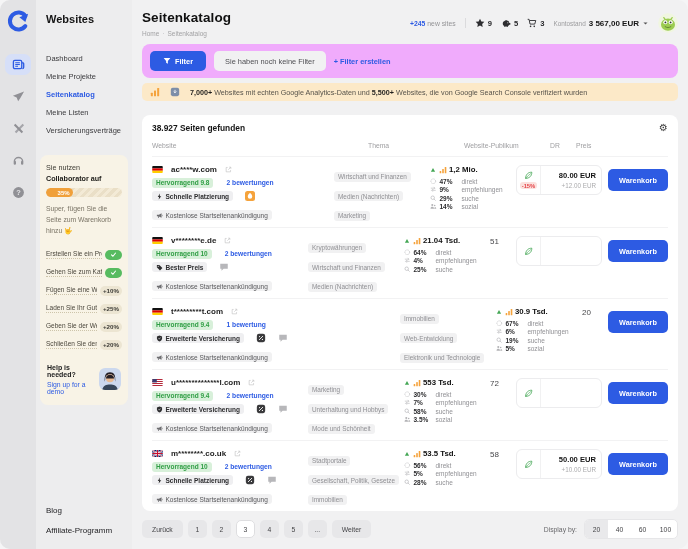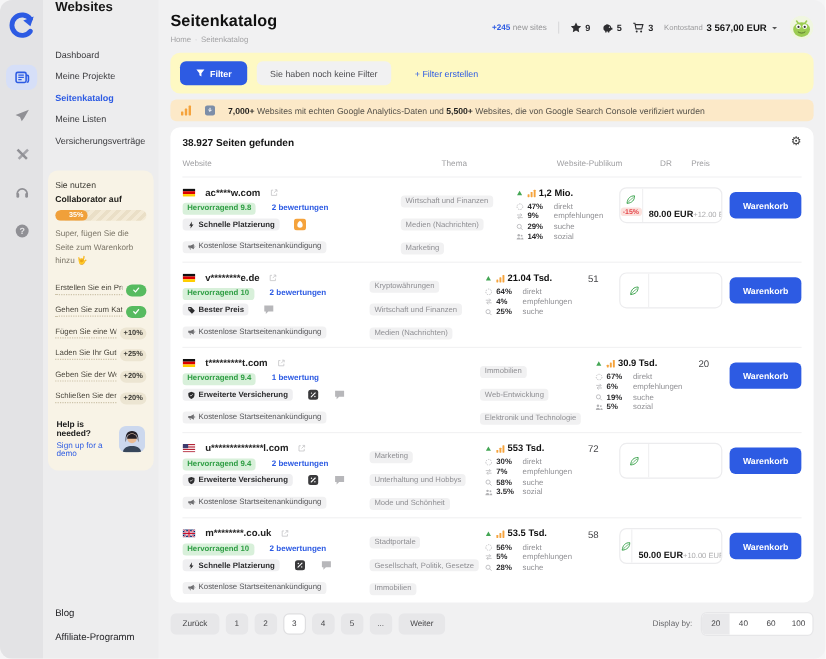--- a/index.html
+++ b/index.html
@@ -9,21 +9,21 @@
 
   
   .rail{width:36px;background:#e3e3e5;display:flex;flex-direction:column;align-items:center;padding-top:10px;flex-shrink:0}
   .logo{width:22px;height:22px;margin-bottom:22px;cursor:pointer}
   .logo svg{width:100%;height:100%;display:block}
   .rail-item{width:26px;height:21px;border-radius:7px;display:flex;align-items:center;justify-content:center;color:#909095;margin-bottom:11px;cursor:pointer}
   .rail-item .icn{width:13px;height:13px}
   .rail-item.active{background:#d6dff8;color:#2d5be3}
 
   
-  .sidebar{width:96px;background:#ededee;flex-shrink:0;display:flex;flex-direction:column}
+  .sidebar{width:96px;background:#ededee;flex-shrink:0;padding-top:13px;display:flex;flex-direction:column}
   .side-title{font-size:11px;font-weight:bold;color:#151515;padding-left:10px;margin-bottom:24px}
   .side-item{font-size:7.5px;color:#3b3b3e;padding:4.5px 10px;cursor:pointer}
   .side-item.active{color:#2d5be3;font-weight:bold}
   .promo{margin:16px 4px 0;background:#f8f3e6;border-radius:8px;padding:8px 6px;font-size:7px}
   .promo .l1{font-size:7.2px;color:#3c3a33}
   .promo .l2{font-size:7.2px;font-weight:bold;color:#22211d;margin:2px 0 5px}
   .ptrack{height:9px;border-radius:5px;background:repeating-linear-gradient(135deg,#eadfc7 0 3px,#f3ead6 3px 6px);overflow:hidden;margin-bottom:7px}
   .pfill{height:100%;background:#f0a03a;border-radius:5px;color:#fff;font-size:6px;font-weight:bold;display:flex;align-items:center;justify-content:flex-end;padding-right:3px}
   .hint{color:#7a7466;line-height:1.6;margin-bottom:13px;font-size:6.8px}
   .chk{display:flex;align-items:center;justify-content:space-between;margin-bottom:8px;gap:3px}
@@ -52,27 +52,27 @@
   .vdiv{width:1px;height:10px;background:#dbdbdd}
   .counter{display:flex;align-items:center;gap:3px;font-size:7.6px;font-weight:bold;color:#28282b;cursor:pointer}
   .counter .icn{width:10px;height:10px;color:#2e2e31}
   .balance{display:flex;align-items:center;gap:3px;cursor:pointer}
   .blabel{font-size:6.4px;color:#9c9c9e}
   .bval{font-size:8px;font-weight:bold;color:#151515}
   .balance .icn{width:7px;height:7px;color:#555}
   .avatar{width:20px;height:20px;border-radius:50%;overflow:hidden;cursor:pointer}
   .avatar svg{width:100%;height:100%;display:block}
 
-  .filter-card{background:#fef9c3;border-radius:8px;padding:7px 8px;display:flex;align-items:center;margin-bottom:5px}
+  .filter-card{background:#f0abfc;border-radius:8px;padding:7px 8px;display:flex;align-items:center;margin-bottom:5px}
   .btn-filter{background:#2d5be3;color:#fff;border:none;border-radius:5px;height:20px;padding:0 13px;font-size:7.4px;font-weight:bold;display:inline-flex;align-items:center;gap:4px;cursor:pointer}
   .btn-filter .icn{width:8px;height:8px}
   .nofilter{background:#f1f1f2;border-radius:5px;height:20px;display:flex;align-items:center;padding:0 11px;font-size:7.4px;color:#4e4e52;margin-left:8px}
-  .create-filter{color:#2d5be3;font-size:7.4px;font-weight:normal;margin-left:20px;cursor:pointer}
-
-  .banner{background:#fce9c8;border-radius:5px;display:flex;align-items:center;gap:10px;padding:4px 8px;font-size:7.2px;color:#56524a;margin-bottom:5px}
+  .create-filter{color:#2d5be3;font-size:7.4px;font-weight:bold;margin-left:8px;cursor:pointer}
+
+  .banner{background:#fce9c8;border-radius:5px;display:flex;align-items:center;gap:10px;padding:4px 8px;font-size:7.2px;color:#56524a;margin-bottom:14px}
   .banner b{color:#201f1d}
   .banner .icn{width:10px;height:10px;flex-shrink:0}
 
   .table-card{background:#fff;border-radius:8px;padding:8px 10px 0;overflow:hidden}
   .found{display:flex;justify-content:space-between;align-items:center;padding-bottom:9px}
   .found .txt{font-size:8.4px;font-weight:bold;color:#161616}
   .gear{font-size:10px;color:#3e3e3e;cursor:pointer;font-family:"DejaVu Sans",sans-serif;line-height:1}
   .thead{display:flex;font-size:6.8px;color:#9e9ea1;padding-bottom:7px}
   .c0{flex:1;min-width:0;padding-right:6px}
   .c1{width:96px;flex-shrink:0;padding-right:4px}
@@ -104,21 +104,21 @@
   .src{display:flex;align-items:center;gap:3px;font-size:6.5px;color:#909094;margin-bottom:1.5px}
   .src .icn{width:6.5px;height:6.5px;color:#b2b2b5}
   .src b{color:#2c2c2e;min-width:19px}
 
   .drval{font-size:8px;color:#48484b;padding-top:1px}
 
   .pricebox{display:flex;border:1px solid #ececee;border-radius:6px;background:#fff;width:86px;min-height:30px;overflow:hidden}
   .pb-left{width:24px;display:flex;flex-direction:column;align-items:center;justify-content:center;gap:2px;border-right:1px solid #f1f1f2;padding:3px 0}
   .pb-left .icn{width:9px;height:9px}
   .disc{background:#fbe1dd;color:#e5484d;font-size:5.8px;font-weight:bold;border-radius:3px;padding:.5px 2px}
-  .pb-right{flex:1;display:flex;flex-direction:row;align-items:flex-end;justify-content:center;padding:2px 5px}
+  .pb-right{flex:1;display:flex;flex-direction:column;align-items:flex-end;justify-content:center;padding:2px 5px}
   .pmain{font-size:7.6px;font-weight:bold;color:#141414;white-space:nowrap}
   .pextra{font-size:6.3px;color:#ababad;margin-top:1.5px;white-space:nowrap}
 
   .btn-cart{background:#2d5be3;color:#fff;border:none;border-radius:5px;width:82px;height:22px;font-size:7.3px;font-weight:bold;cursor:pointer;margin-top:4px}
 
   .pager{display:flex;justify-content:space-between;align-items:center;padding:8px 0 9px}
   .pg-left{display:flex;gap:5px;align-items:center}
   .pg-btn{background:#e7e7e9;border:1px solid transparent;border-radius:5px;height:18px;padding:0 9px;font-size:6.8px;color:#454548;cursor:pointer;display:flex;align-items:center;justify-content:center}
   .pg-btn.page{padding:0;width:19px}
   .pg-btn.current{background:#fff;border:1px solid #dedee0}

